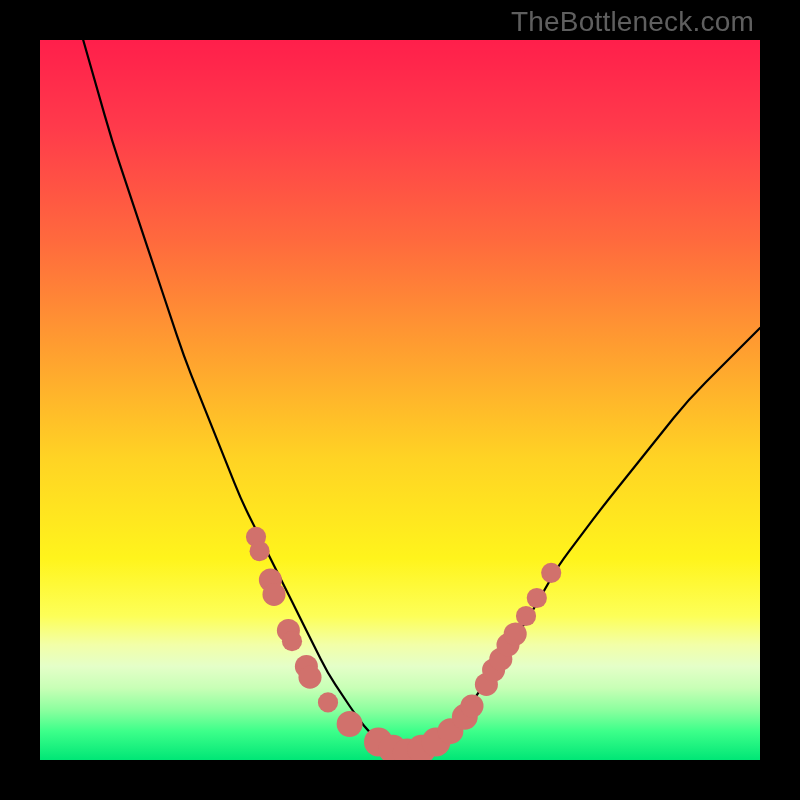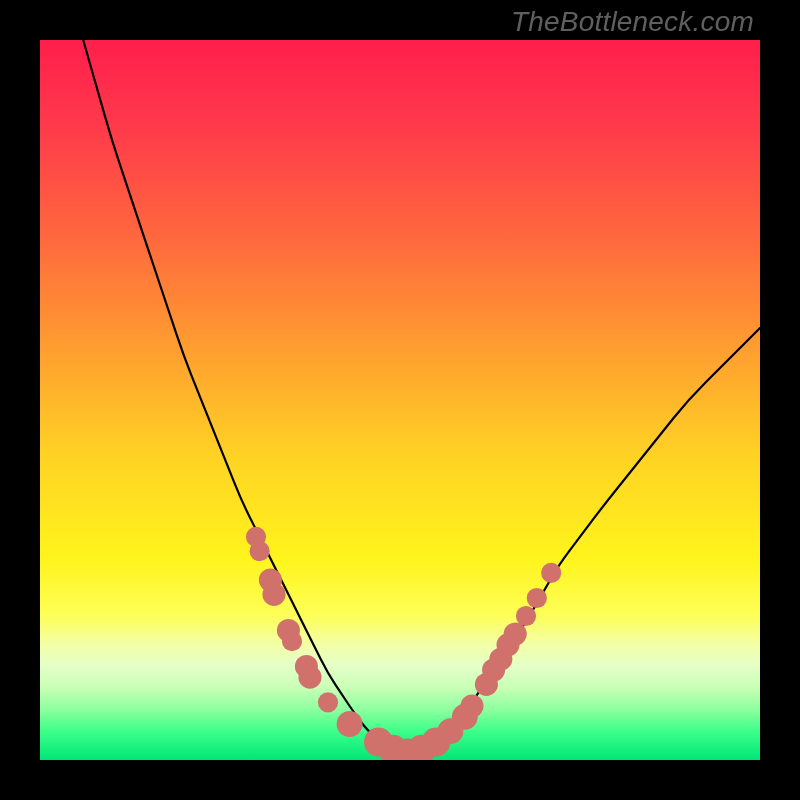--- a/index.html
+++ b/index.html
@@ -9,21 +9,20 @@
     height: 800px;
     overflow: hidden;
     background: #000;
     font-family: Arial, Helvetica, sans-serif;
   }
   .frame {
     position: relative;
     width: 768px;
     height: 800px;
     background: #000;
-    font-style: italic;
   }
   .watermark {
     position: absolute;
     top: 6px;
     right: 14px;
     color: #5f5f5f;
     font-size: 28px;
     font-weight: 500;
     letter-spacing: 0.2px;
     user-select: none;

